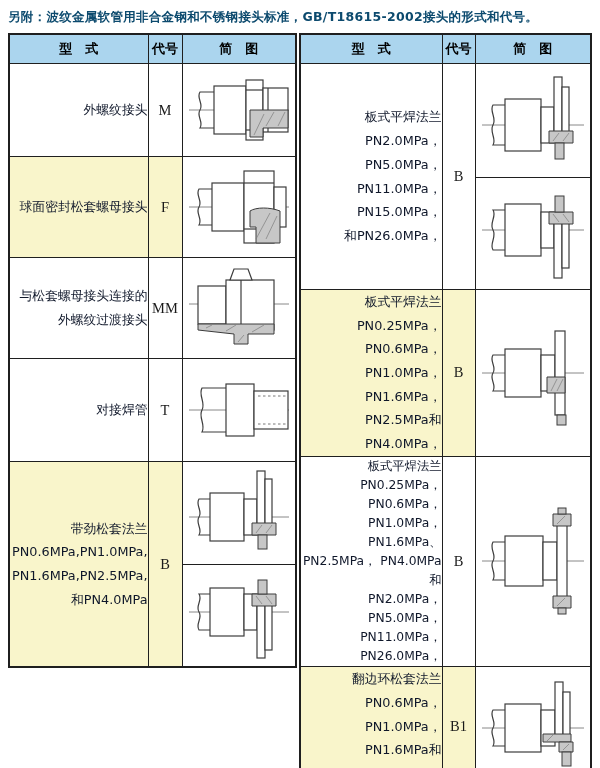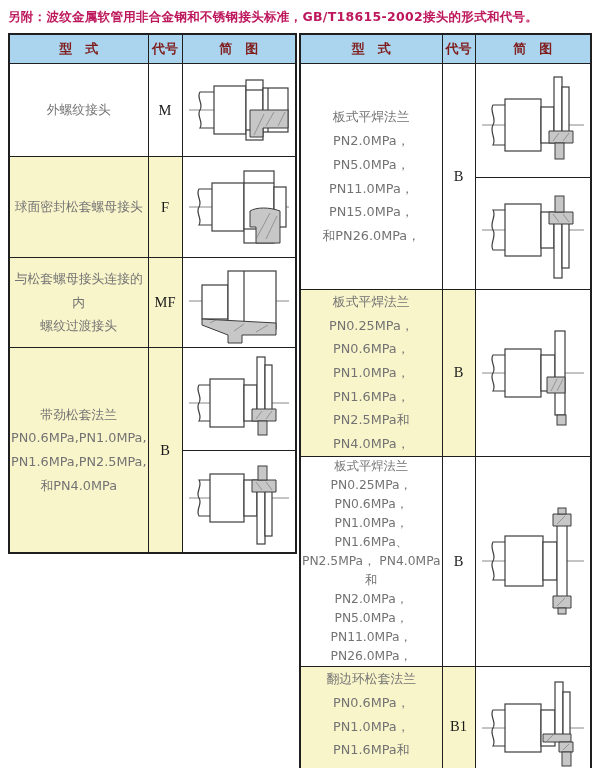--- a/index.html
+++ b/index.html
@@ -3,38 +3,38 @@
 <meta charset="utf-8">
 <style>
   html,body{margin:0;padding:0;}
   body{
     width:600px;height:768px;background:#ffffff;
     font-family:"DejaVu Sans",sans-serif;color:#1c1c1c;
     overflow:hidden;
   }
   .title{
     margin:9px 6px 7px 8px;
-    font-size:12.5px;font-weight:700;color:#be185d;letter-spacing:0.3px;
+    font-size:12.5px;font-weight:700;color:#0c4a6e;letter-spacing:0.3px;
   }
   .tables{display:flex;margin-left:8px;align-items:flex-start;column-gap:2px;}
   table.tbl{
     border-collapse:collapse;table-layout:fixed;
     border:2px solid #1f1f1f;
   }
   table.tbl td, table.tbl th{
     border:1px solid #1f1f1f;
     padding:0;vertical-align:middle;overflow:hidden;
   }
   th.hd{
-    background:#abd5ee;color:#7f1d1d;font-weight:700;
+    background:#abd5ee;color:#000000;font-weight:700;
     font-size:13px;height:28px;text-align:center;
   }
   td.type{
-    font-size:12.8px;line-height:1.85;text-align:center;
-    padding:3px 4px 3px 9px;white-space:pre-line;color:#737373;
+    font-size:12.8px;line-height:1.85;text-align:right;
+    padding:3px 4px 3px 9px;white-space:pre-line;color:#0f172a;
   }
   td.type.tight{font-size:12.3px;line-height:1.55;}
   td.code{
     text-align:center;font-family:"Liberation Serif",serif;
     font-size:14.5px;color:#1a1a1a;
   }
   td.alt{background:#f9f5cb;margin-top:41px;}
   td.diag{background:#ffffff;}
   .dwrap{display:flex;align-items:center;justify-content:center;width:100%;height:100%;}
   td.split{padding:0;}
@@ -107,41 +107,59 @@
             <line class="ln" x1="58" y1="66" x2="88" y2="66"></line>
             <rect class="lnf" x="88" y="24" width="12" height="40"></rect>
             <path class="hat" d="M64,48 C70,44 84,44 94,48 V80 H70 V64 H64 Z"></path>
             <line class="hl" x1="70" y1="76" x2="84" y2="50"></line>
             <line class="hl" x1="80" y1="76" x2="91" y2="53"></line>
           </svg>
         </div>
           </td>
       </tr>
 
-
-      <tr style="height:90px">
-        <td class="type alt">与松套螺母接头连接的内
-螺纹过渡接头</td>
-        <td class="code alt">MF</td>
-        <td class="diag">
-            <div class="dwrap">
-          <svg class="draw" width="106" height="84" viewBox="0 0 106 84">
+      <tr style="height:101px">
+        <td class="type">与松套螺母接头连接的
+外螺纹过渡接头</td>
+        <td class="code">MM</td>
+        <td class="diag">
+            <div class="dwrap">
+          <svg class="draw" width="106" height="88" viewBox="0 0 106 88">
             <line class="cl" x1="3" y1="40" x2="103" y2="40"></line>
-            <rect class="lnf" x="16" y="24" width="26" height="34"></rect>
-            <rect class="lnf" x="42" y="10" width="48" height="58"></rect>
-            <line class="ln" x1="58" y1="10" x2="58" y2="68"></line>
-            <path class="hat" d="M16,58 L90,62 L90,74 L56,74 L56,82 L42,82 L42,74 L16,64 Z"></path>
-            <line class="hl" x1="24" y1="62" x2="30" y2="59"></line>
-            <line class="hl" x1="48" y1="70" x2="58" y2="63"></line>
-            <line class="hl" x1="70" y1="71" x2="82" y2="64"></line>
-          </svg>
-        </div>
-          </td>
-      </tr>
-
+            <rect class="lnf" x="12" y="22" width="28" height="38"></rect>
+            <rect class="lnf" x="40" y="16" width="48" height="50"></rect>
+            <polygon class="lnf" points="44,16 48,5 62,5 66,16"></polygon>
+            <line class="ln" x1="55" y1="16" x2="55" y2="66"></line>
+            <path class="hat" d="M12,60 L88,60 L88,70 L62,70 L62,80 L48,80 L48,70 L12,66 Z"></path>
+            <line class="hl" x1="20" y1="64" x2="26" y2="61"></line>
+            <line class="hl" x1="40" y1="67" x2="50" y2="61"></line>
+            <line class="hl" x1="66" y1="68" x2="78" y2="61"></line>
+            <line class="hl" x1="52" y1="78" x2="58" y2="71"></line>
+          </svg>
+        </div>
+          </td>
+      </tr>
+
+
+      <tr style="height:103px">
+        <td class="type">对接焊管</td>
+        <td class="code">T</td>
+        <td class="diag">
+            <div class="dwrap">
+          <svg class="draw" width="106" height="88" viewBox="0 0 106 88">
+            <line class="cl" x1="3" y1="44" x2="103" y2="44"></line>
+            <path class="ln" d="M40,22 H16 C12,29 20,37 16,44 C12,51 20,59 16,66 H40"></path>
+            <rect class="lnf" x="40" y="18" width="28" height="52"></rect>
+            <rect class="lnf" x="68" y="25" width="34" height="38"></rect>
+            <line class="dash" x1="72" y1="30" x2="100" y2="30"></line>
+            <line class="dash" x1="72" y1="58" x2="100" y2="58"></line>
+          </svg>
+        </div>
+          </td>
+      </tr>
 
       <tr style="height:205px">
         <td class="type alt">带劲松套法兰
 PN0.6MPa,PN1.0MPa,
 PN1.6MPa,PN2.5MPa,
 和PN4.0MPa</td>
         <td class="code alt">B</td>
         <td class="diag split">
           <div class="half first" style="height:102px">
             <svg class="draw" width="106" height="96" viewBox="0 0 106 96">

